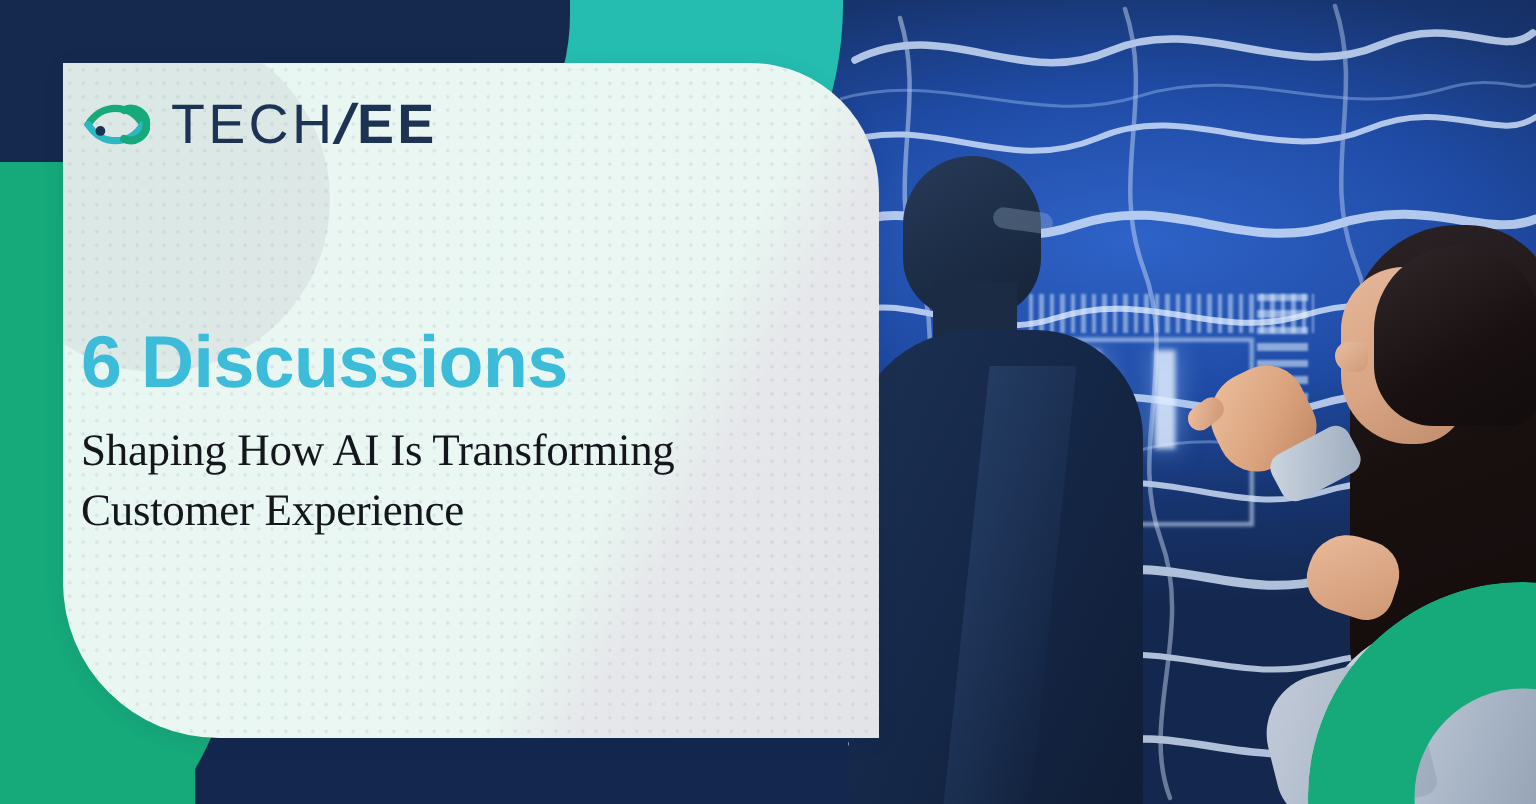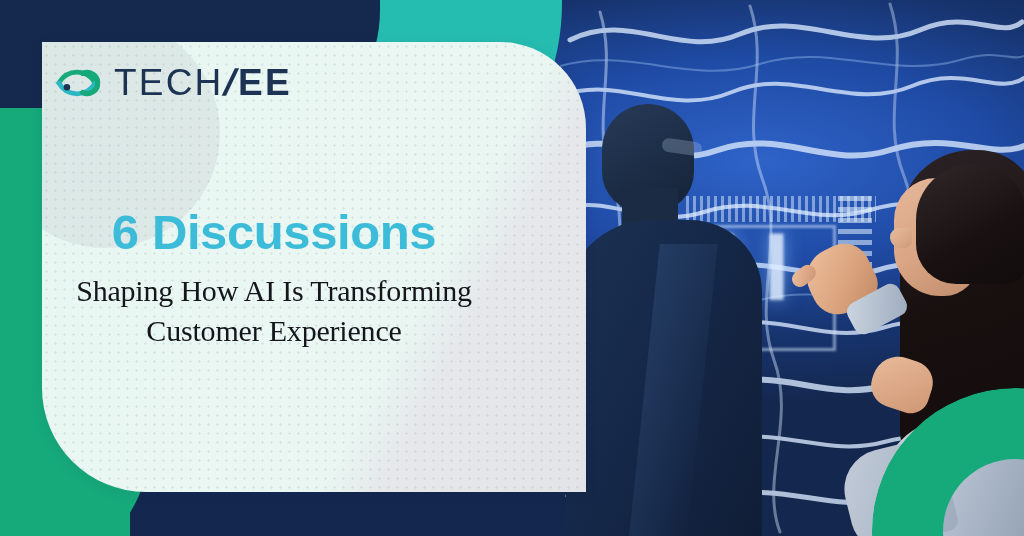--- a/index.html
+++ b/index.html
@@ -302,23 +302,22 @@
     display: inline-block;
     font-weight: 700;
     transform: skewX(-16deg);
     margin: 0 1px;
   }
 
   
   .text-block {
     position: absolute;
     left: 54px;
-    top: 208px;
+    top: 218px;
     width: 440px;
-    text-align: center;
   }
   .headline {
     margin: 0 0 14px 0;
     font-size: 49px;
     font-weight: 700;
     line-height: 1.0;
     color: #3cbcd8;
     letter-spacing: -0.4px;
     font-family: "Liberation Sans", sans-serif;
   }

